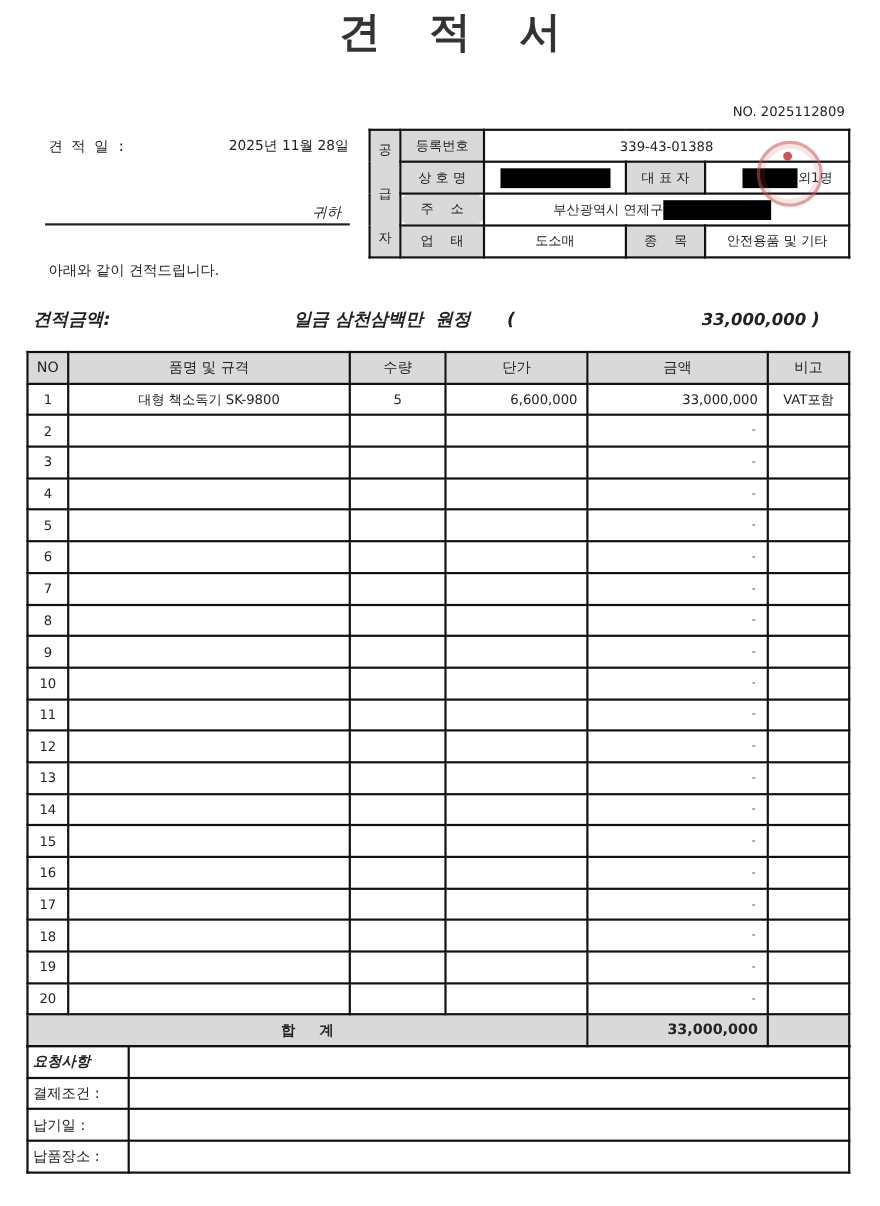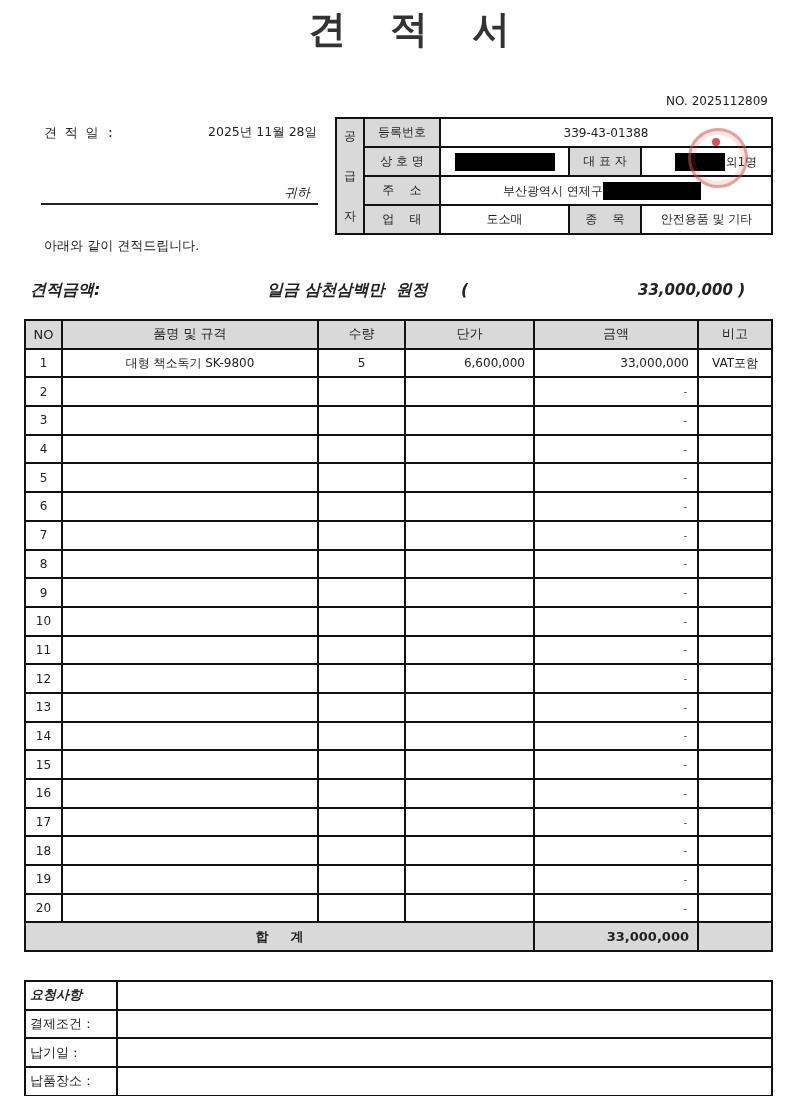--- a/index.html
+++ b/index.html
@@ -32,21 +32,21 @@
   .amount-close { left: 738px; top: 280px; font-size: 16px; font-weight: bold; font-style: italic; }
 
   .items { left: 24px; top: 319px; width: 747px; }
   .items td { height: 28.7px; font-size: 12px; }
   .items .hdr td { font-size: 13px; }
   .items td.r { text-align: right; padding-right: 8px; }
   .items td.dash { text-align: right; padding-right: 10px; font-size: 10px; color: #444; }
   .items .total td { font-weight: bold; font-size: 13px; }
   .items td.total-label { letter-spacing: 22px; padding-left: 22px; }
 
-  .requests { left: 24px; top: 950px; width: 747px; margin-top: 30px; }
+  .requests { left: 24px; top: 950px; width: 747px; }
   .requests td { height: 28.7px; font-size: 13px; text-align: left; padding-left: 4px; }
   .requests td.req-title { font-weight: bold; font-style: italic; }
 </style>
 </head>
 <body>
 
 <div class="abs title">견적서</div>
 <div class="abs docno">NO. 2025112809</div>
 
 <div class="abs qdate-label">견 적 일 :</div>
@@ -77,21 +77,21 @@
   </tr>
   <tr>
     <td class="gray">상 호 명</td>
     <td><span class="redact" style="width:100px"></span></td>
     <td class="gray">대 표 자</td>
     <td style="text-align:right;padding-right:14px;">
       <span class="redact" style="width:50px"></span><span>외1명</span>
     </td>
   </tr>
   <tr>
-    <td class="gray" style="white-space:pre;">주    소</td>
+    <td class="gray" style="white-space:pre;border-radius:10px;">주    소</td>
     <td colspan="3" style="text-align:left;padding-left:62px;">
       <span>부산광역시 연제구</span><span class="redact" style="width:98px"></span>
     </td>
   </tr>
   <tr>
     <td class="gray" style="white-space:pre;">업    태</td>
     <td>도소매</td>
     <td class="gray" style="white-space:pre;">종    목</td>
     <td>안전용품 및 기타</td>
   </tr>

